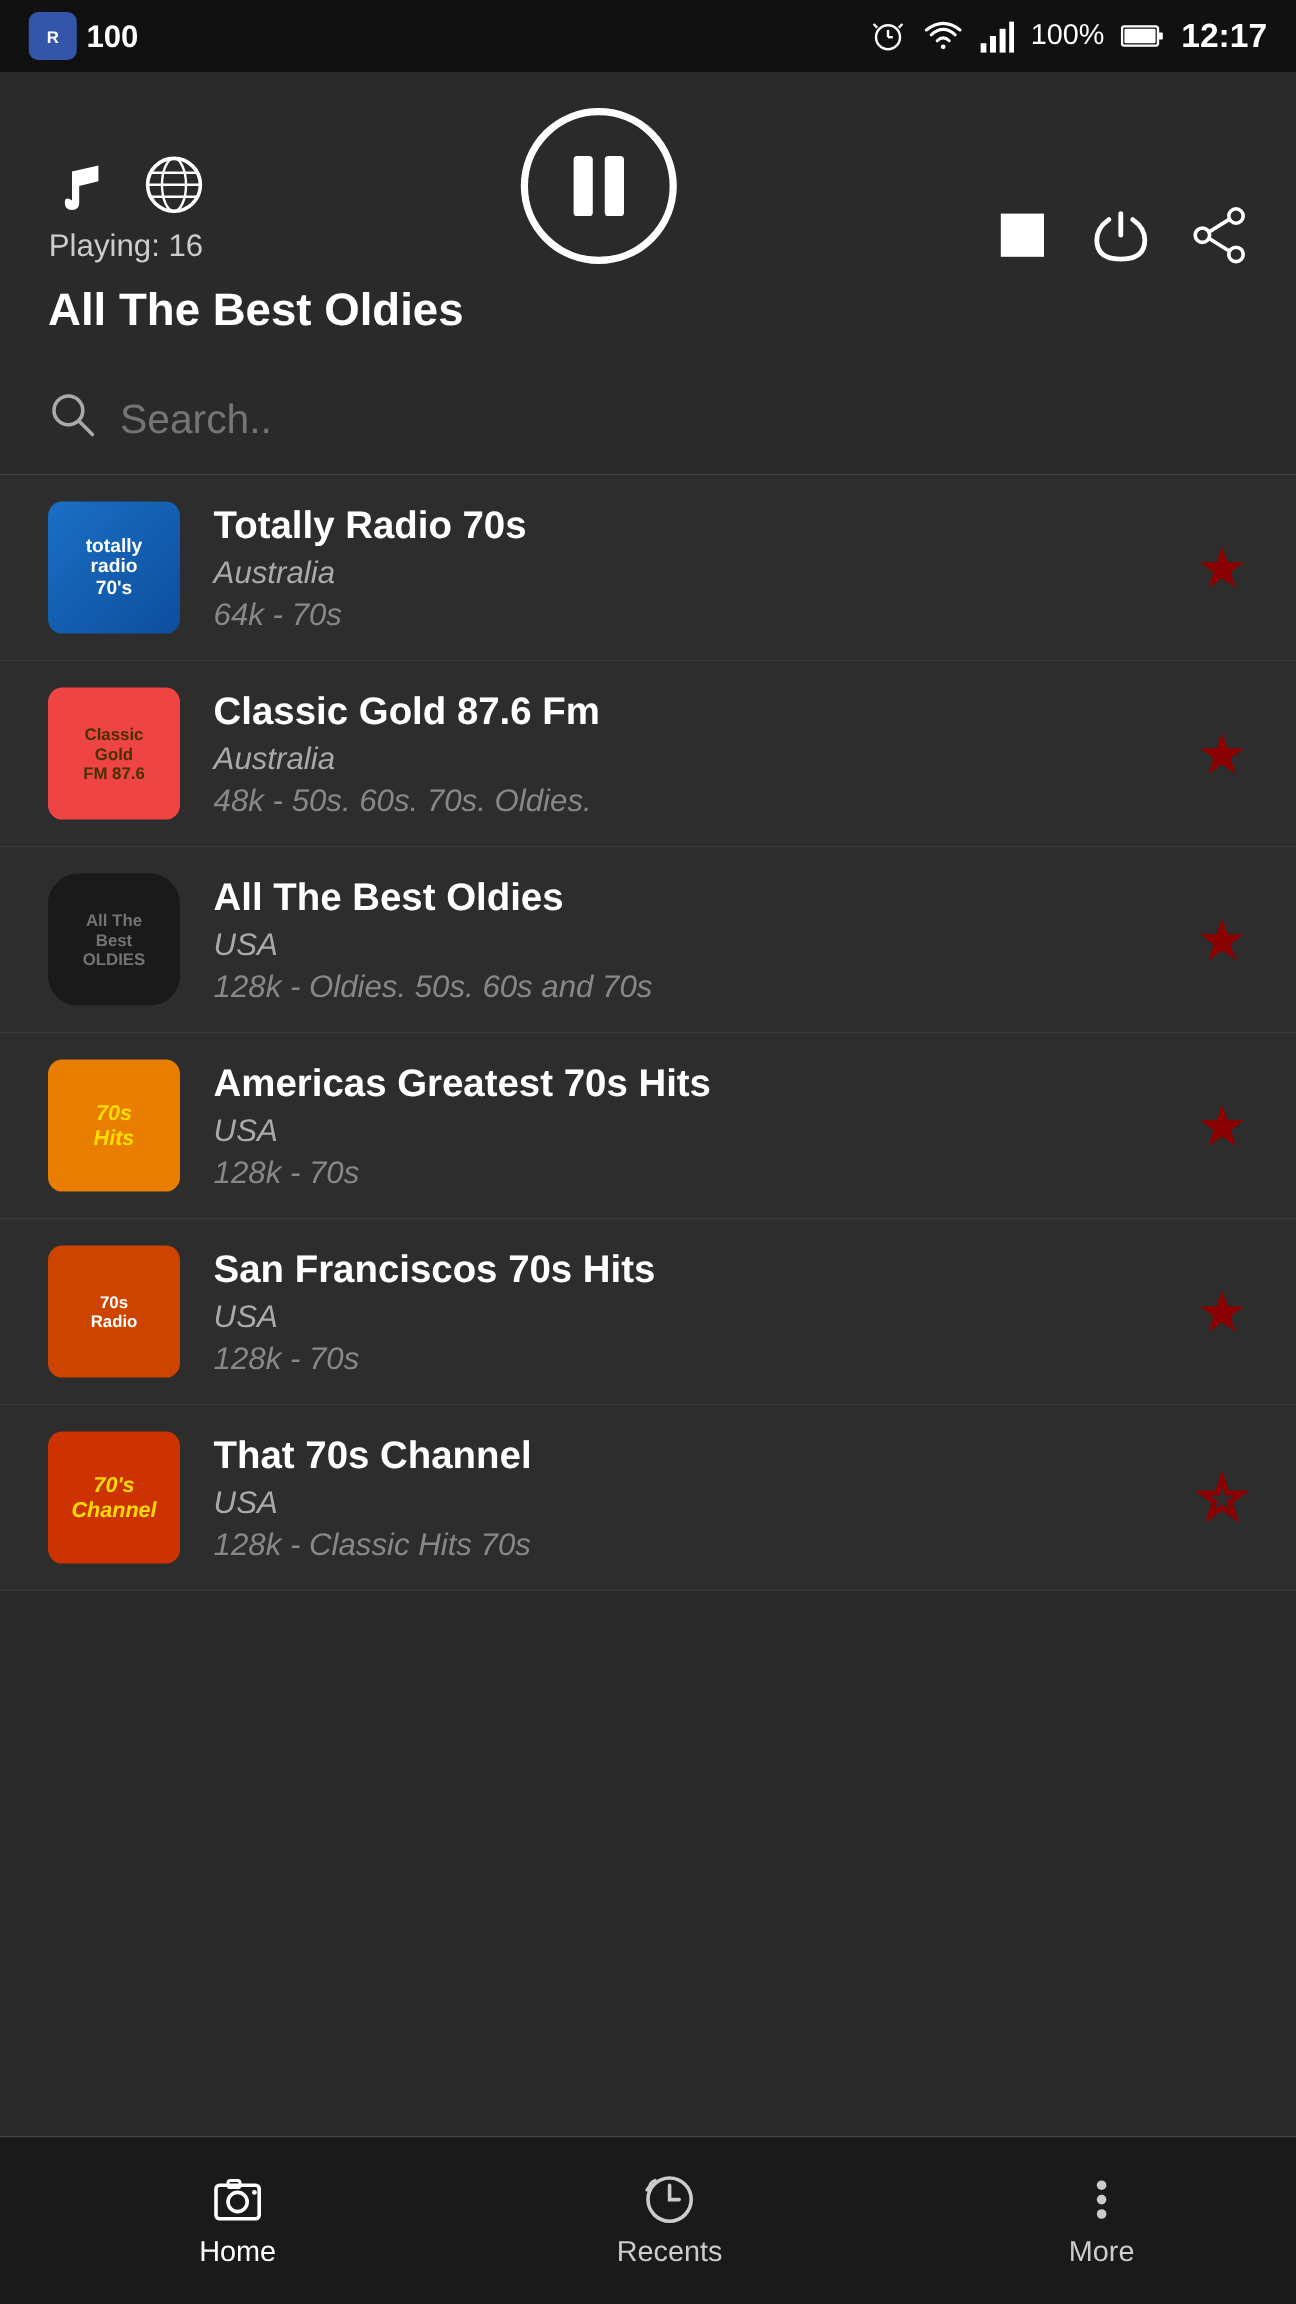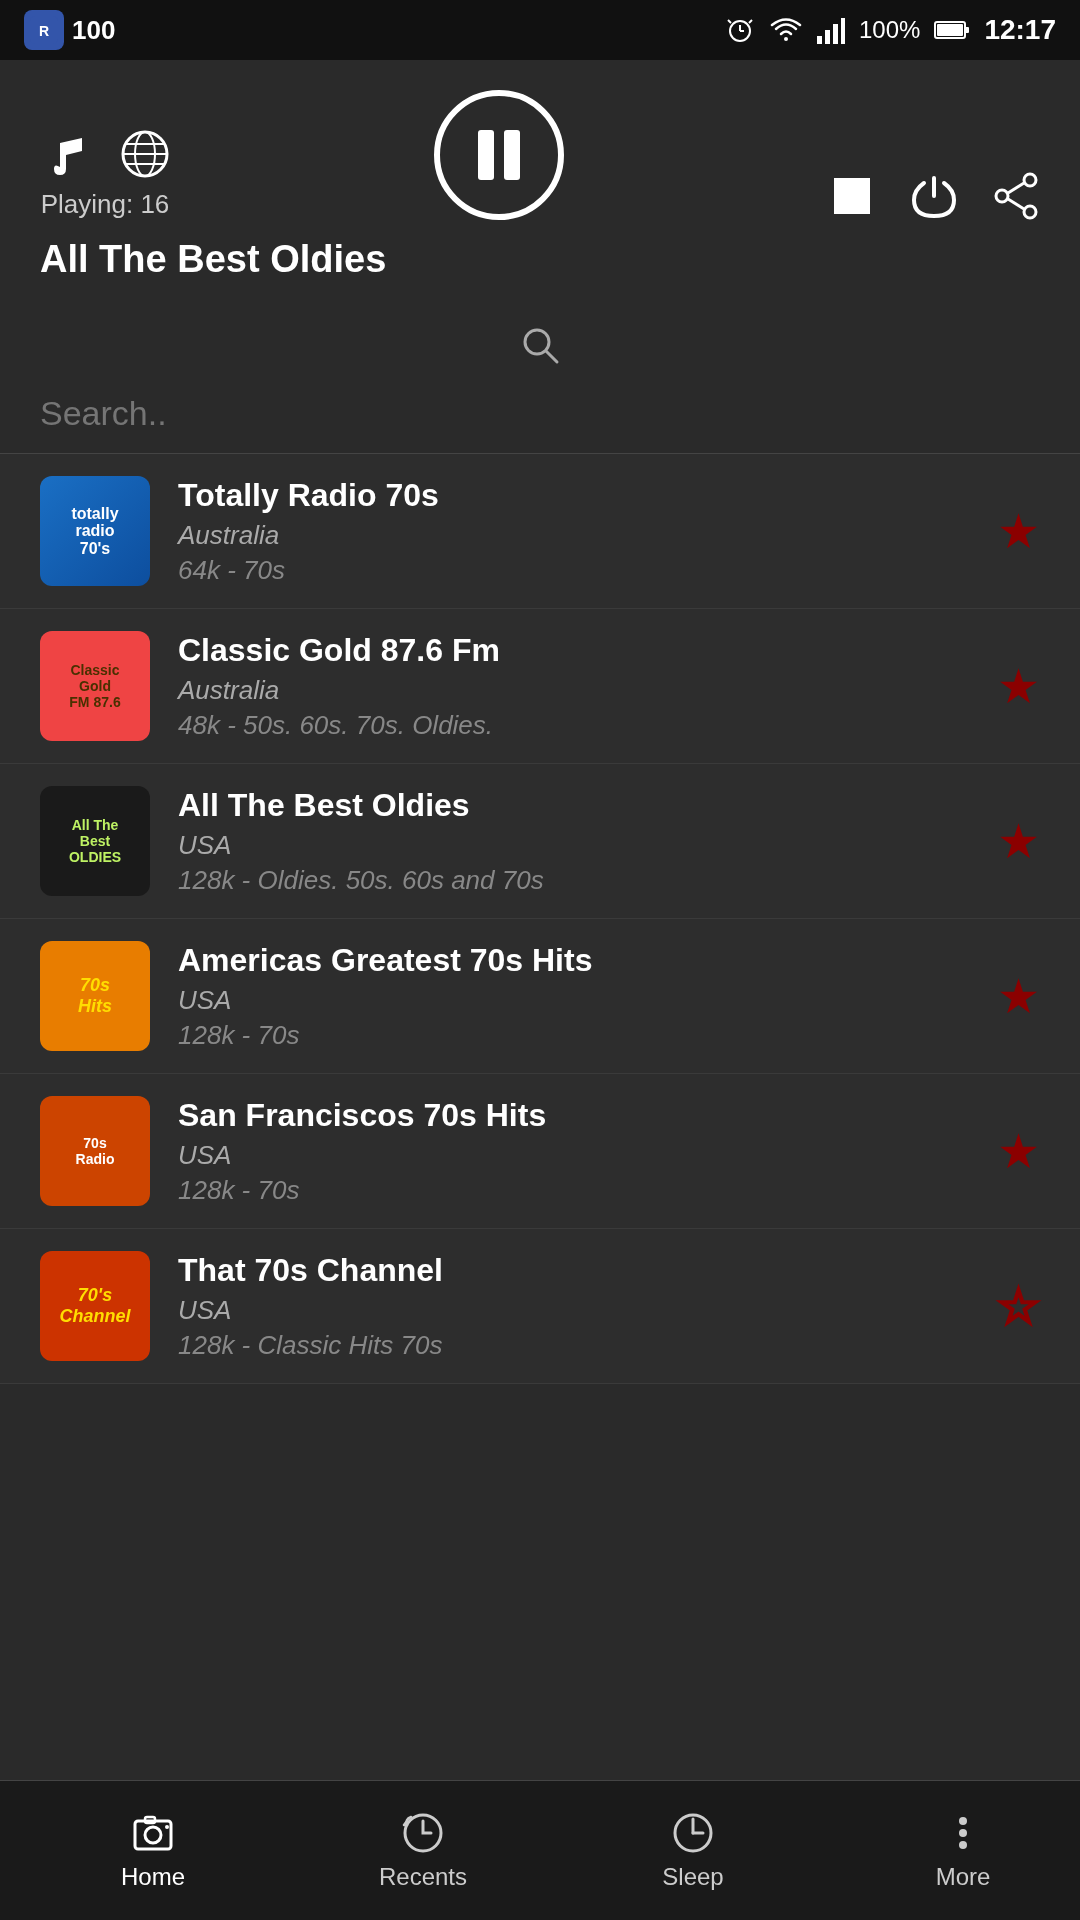--- a/index.html
+++ b/index.html
@@ -107,21 +107,20 @@
 
     
     .search-container {
       width: 100%;
       padding: 20px 40px;
       background: #2a2a2a;
       border-bottom: 1px solid #444;
       display: flex;
       align-items: center;
       gap: 20px;
-      flex-direction: column;
     }
     .search-icon-wrap {
       font-size: 38px;
       color: #aaaaaa;
     }
     .search-input {
       background: transparent;
       border: none;
       outline: none;
       font-size: 34px;
@@ -229,22 +228,23 @@
       font-size: 16px;
       line-height: 1.1;
     }
     .logo-classic-gold {
       background: #ef4444;
       color: #4a3000;
       font-size: 14px;
     }
     .logo-oldies {
       background: #1a1a1a;
-      color: #bef264;
+      color: #737373;
       font-size: 14px;
+      border-radius: 25px;
     }
     .logo-americas {
       background: #e87d00;
       color: #ffdd00;
       font-size: 18px;
       font-style: italic;
     }
     .logo-sf {
       background: #cc4400;
       color: #ffffff;
@@ -462,28 +462,20 @@
   <div class="nav-item">
     <svg class="nav-icon" width="44" height="44" viewBox="0 0 44 44" fill="none">
       <circle cx="22" cy="22" r="18" stroke="#cccccc" stroke-width="3"></circle>
       <path d="M22 10 L22 22 L30 22" stroke="#cccccc" stroke-width="3" stroke-linecap="round"></path>
       <path d="M6 14 Q4 8 10 6" stroke="#cccccc" stroke-width="2.5" fill="none" stroke-linecap="round"></path>
       <path d="M6 14 L3 14 L6 10" stroke="#cccccc" stroke-width="2.5" fill="none" stroke-linecap="round" stroke-linejoin="round"></path>
     </svg>
     <span class="nav-label">Recents</span>
   </div>
 
-  <div class="nav-item">
-    <svg class="nav-icon" width="44" height="44" viewBox="0 0 44 44" fill="none">
-      <circle cx="22" cy="22" r="18" stroke="#cccccc" stroke-width="3"></circle>
-      <line x1="22" y1="8" x2="22" y2="22" stroke="#cccccc" stroke-width="3" stroke-linecap="round"></line>
-      <line x1="22" y1="22" x2="32" y2="22" stroke="#cccccc" stroke-width="3" stroke-linecap="round"></line>
-    </svg>
-    <span class="nav-label">Sleep</span>
-  </div>
 
   <div class="nav-item">
     <svg class="nav-icon" width="44" height="44" viewBox="0 0 44 44" fill="none">
       <circle cx="22" cy="10" r="4" fill="#cccccc"></circle>
       <circle cx="22" cy="22" r="4" fill="#cccccc"></circle>
       <circle cx="22" cy="34" r="4" fill="#cccccc"></circle>
     </svg>
     <span class="nav-label">More</span>
   </div>
 </div>

